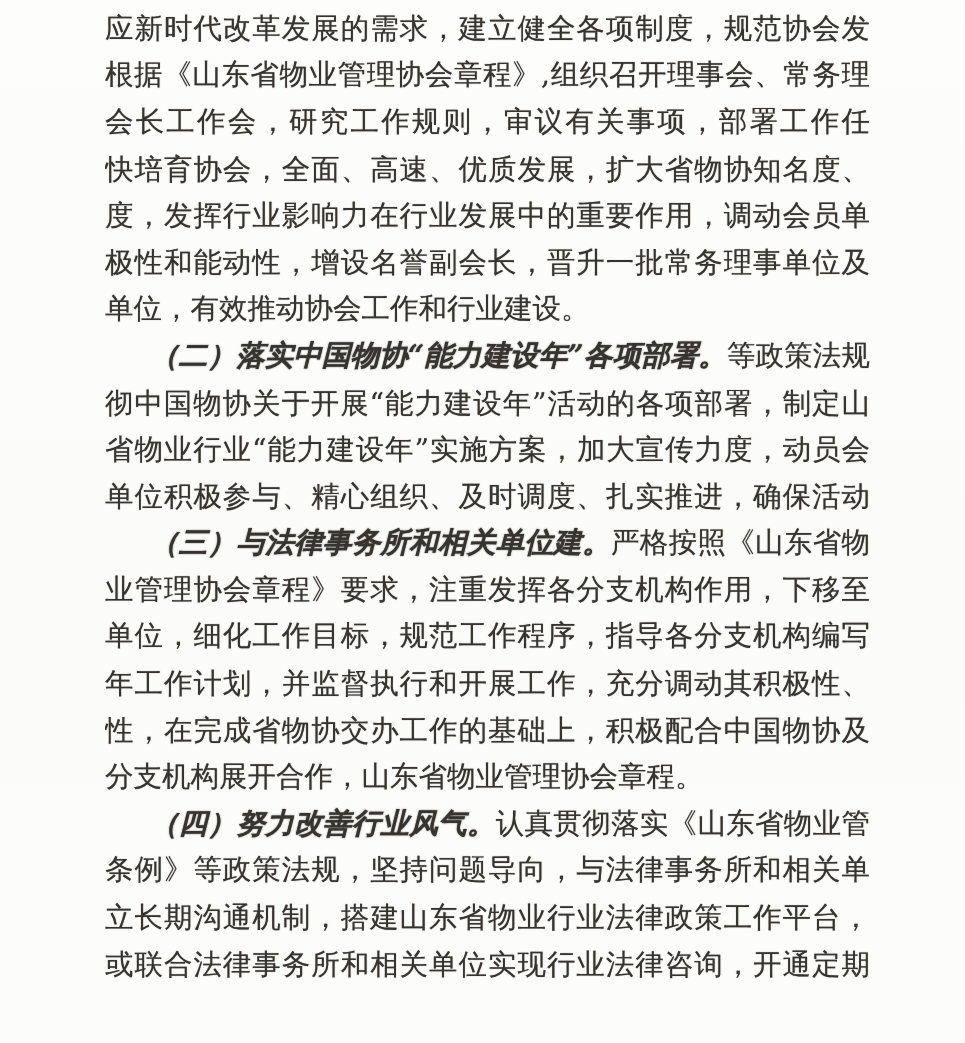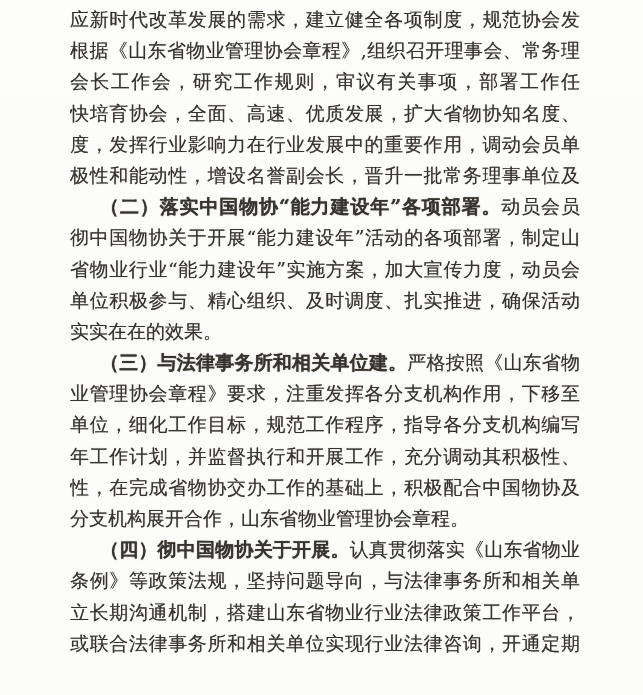--- a/index.html
+++ b/index.html
@@ -40,42 +40,43 @@
   }
   .line.indent {
     padding-left: 30px;
   }
   .seg {
     font-weight: 400;
   }
   .seg.bold {
     font-weight: 700;
     text-shadow: 0 0 1px rgba(55, 52, 47, 0.85);
+    font-style: italic;
   }
 </style>
 </head>
 <body>
 
 <div class="page">
   <div class="textblock">
       <div class="line fill"><span class="seg">应新时代改革发展的需求，建立健全各项制度，规范协会发展。</span></div>
       <div class="line fill"><span class="seg">根据《山东省物业管理协会章程》,组织召开理事会、常务理事会、</span></div>
       <div class="line fill"><span class="seg">会长工作会，研究工作规则，审议有关事项，部署工作任务。加</span></div>
       <div class="line fill"><span class="seg">快培育协会，全面、高速、优质发展，扩大省物协知名度、美誉</span></div>
       <div class="line fill"><span class="seg">度，发挥行业影响力在行业发展中的重要作用，调动会员单位积</span></div>
       <div class="line fill"><span class="seg">极性和能动性，增设名誉副会长，晋升一批常务理事单位及理事</span></div>
-      <div class="line indent fill"><span class="seg bold">（二）落实中国物协“能力建设年”各项部署。</span><span class="seg">动员会员</span></div>
+      <div class="line"><span class="seg">单位，有效推动协会工作和行业建设。</span></div>
+      <div class="line indent fill"><span class="seg bold">（二）落实中国物协“能力建设年”各项部署。</span><span class="seg">等政策法规</span></div>
       <div class="line fill"><span class="seg">彻中国物协关于开展“能力建设年”活动的各项部署，制定山东</span></div>
       <div class="line fill"><span class="seg">省物业行业“能力建设年”实施方案，加大宣传力度，动员会员</span></div>
       <div class="line fill"><span class="seg">单位积极参与、精心组织、及时调度、扎实推进，确保活动取得</span></div>
-      <div class="line"><span class="seg">实实在在的效果。</span></div>
       <div class="line indent fill"><span class="seg bold">（三）与法律事务所和相关单位建。</span><span class="seg">严格按照《山东省物</span></div>
       <div class="line fill"><span class="seg">业管理协会章程》要求，注重发挥各分支机构作用，下移至会员</span></div>
       <div class="line fill"><span class="seg">单位，细化工作目标，规范工作程序，指导各分支机构编写 2020</span></div>
       <div class="line fill"><span class="seg">年工作计划，并监督执行和开展工作，充分调动其积极性、能动</span></div>
       <div class="line fill"><span class="seg">性，在完成省物协交办工作的基础上，积极配合中国物协及其各</span></div>
       <div class="line"><span class="seg">分支机构展开合作，山东省物业管理协会章程。</span></div>
-      <div class="line indent fill"><span class="seg bold">（四）彻中国物协关于开展。</span><span class="seg">认真贯彻落实《山东省物业管理</span></div>
+      <div class="line indent fill"><span class="seg bold">（四）努力改善行业风气。</span><span class="seg">认真贯彻落实《山东省物业管理</span></div>
       <div class="line fill"><span class="seg">条例》等政策法规，坚持问题导向，与法律事务所和相关单位建</span></div>
       <div class="line fill"><span class="seg">立长期沟通机制，搭建山东省物业行业法律政策工作平台，聘请</span></div>
       <div class="line fill"><span class="seg">或联合法律事务所和相关单位实现行业法律咨询，开通定期法律</span></div>
     </div>
 </div>
 
 </body></html>

